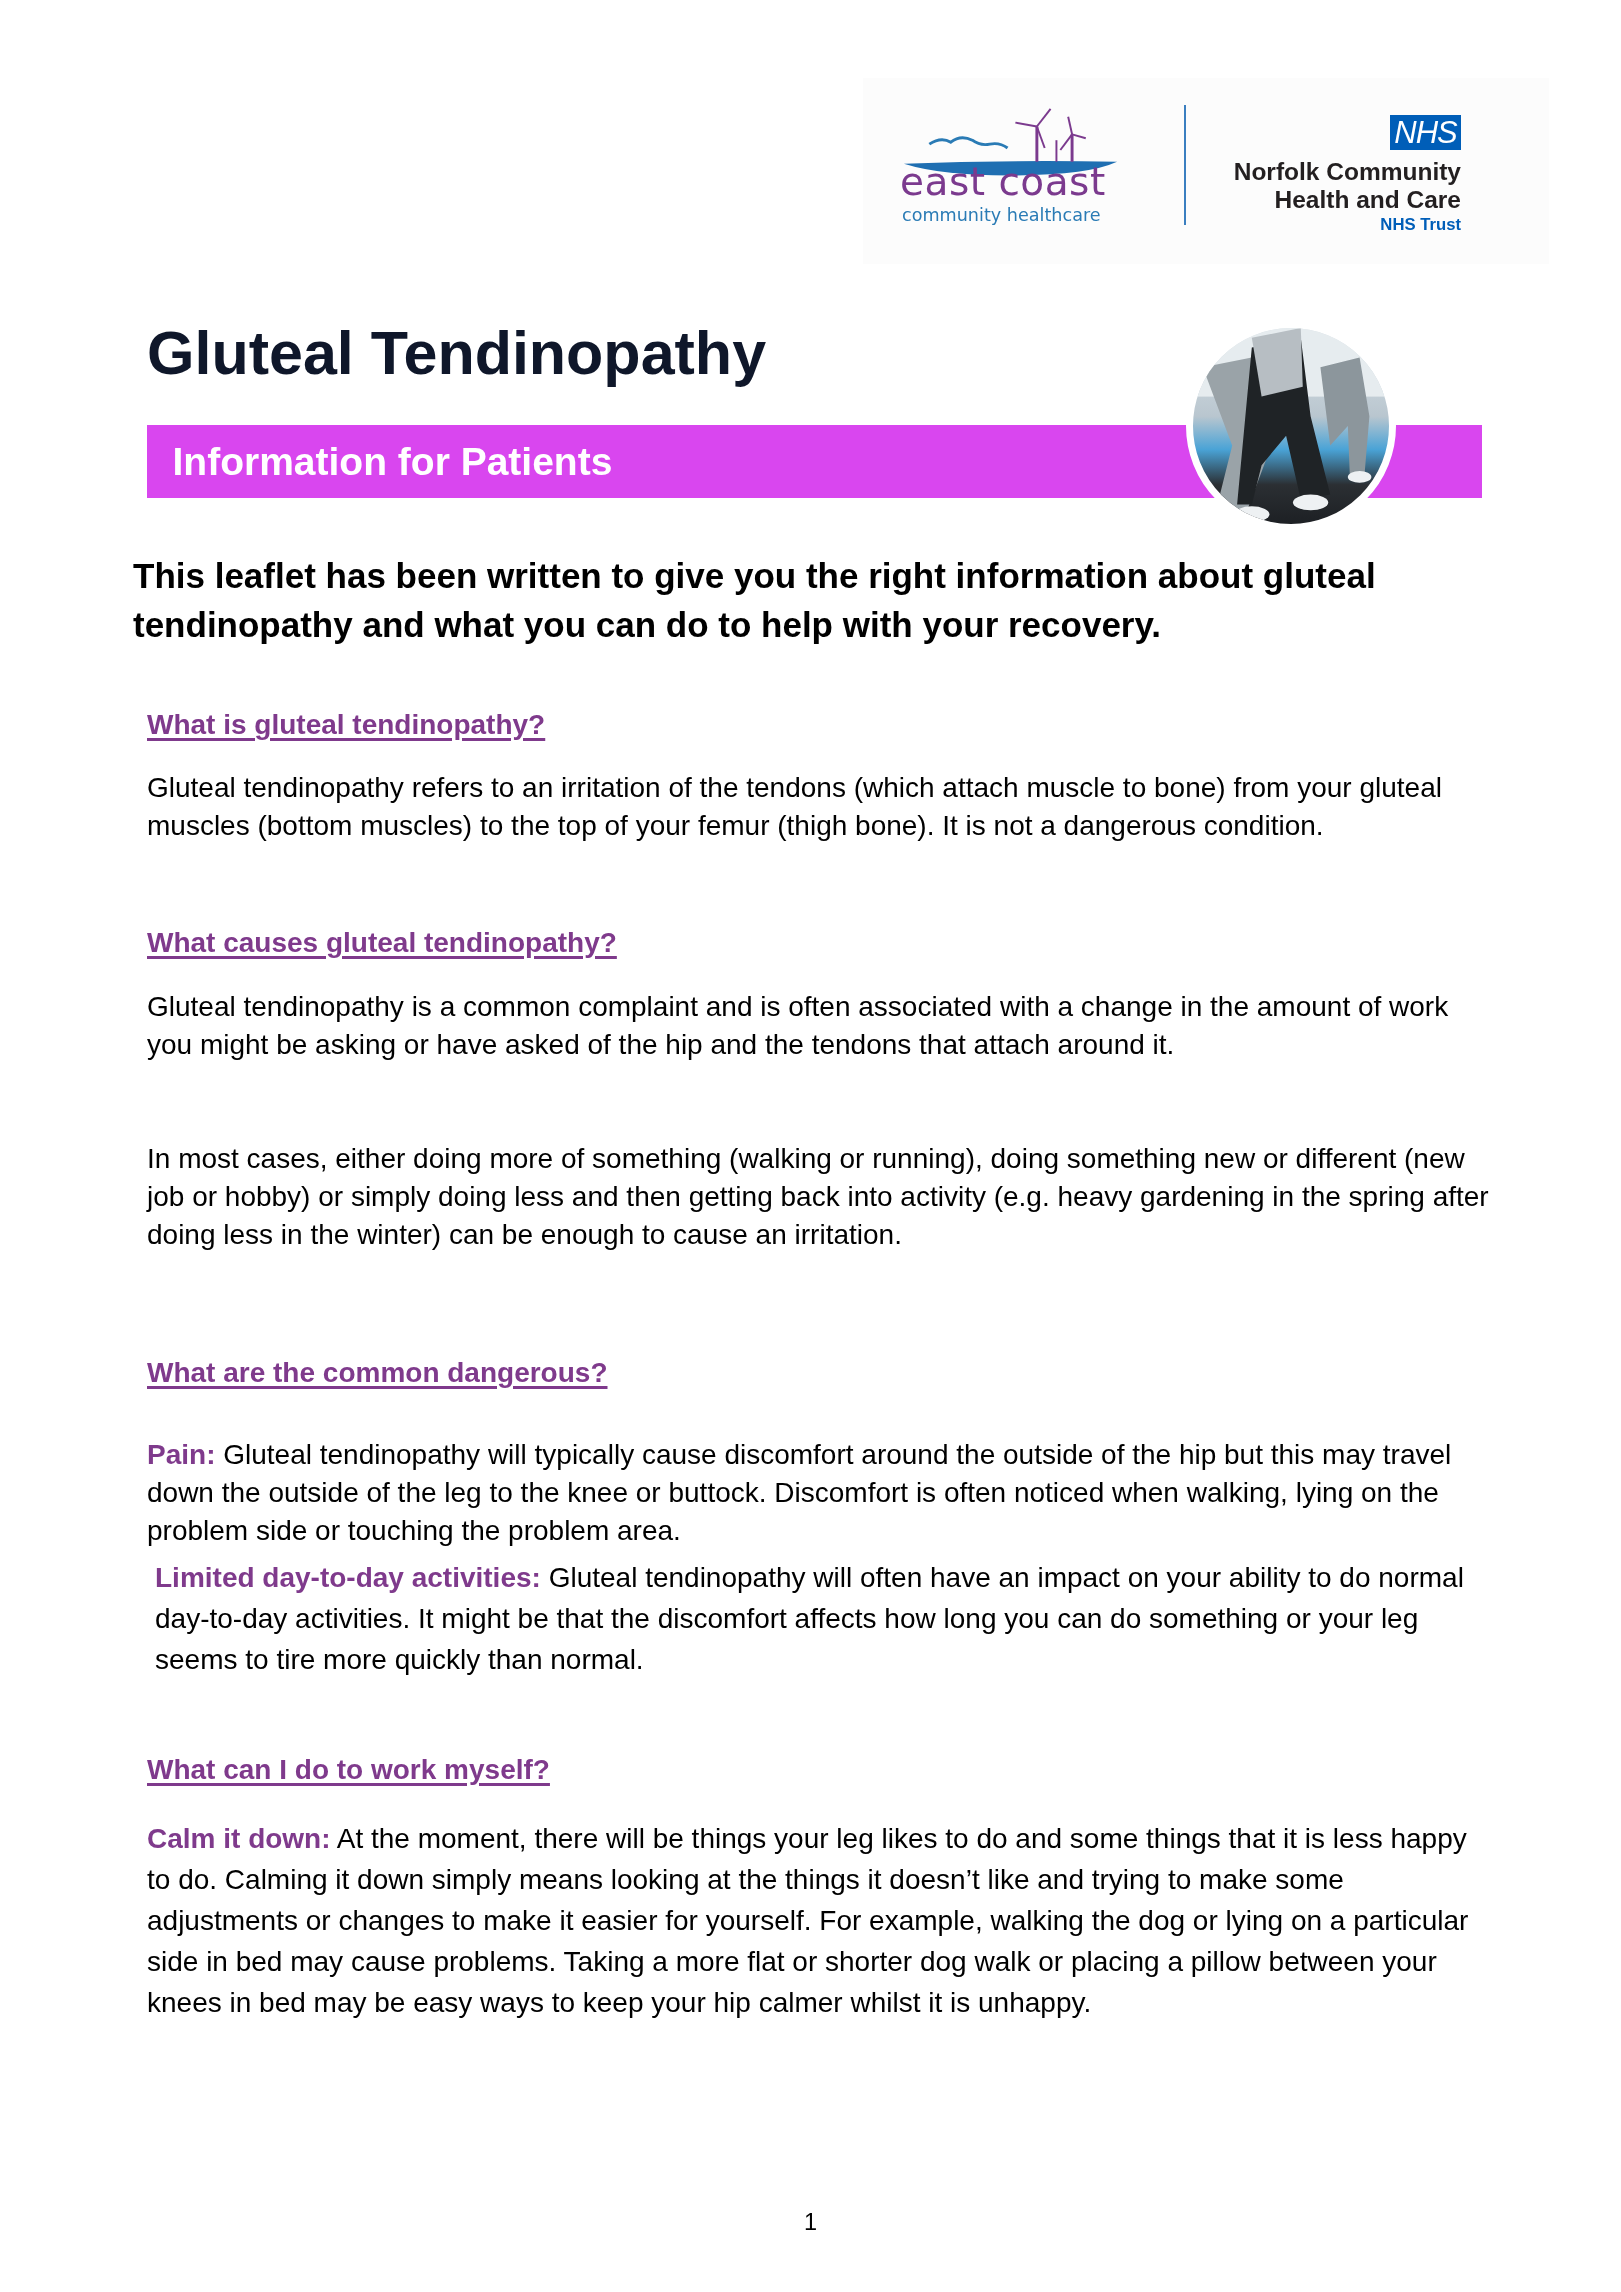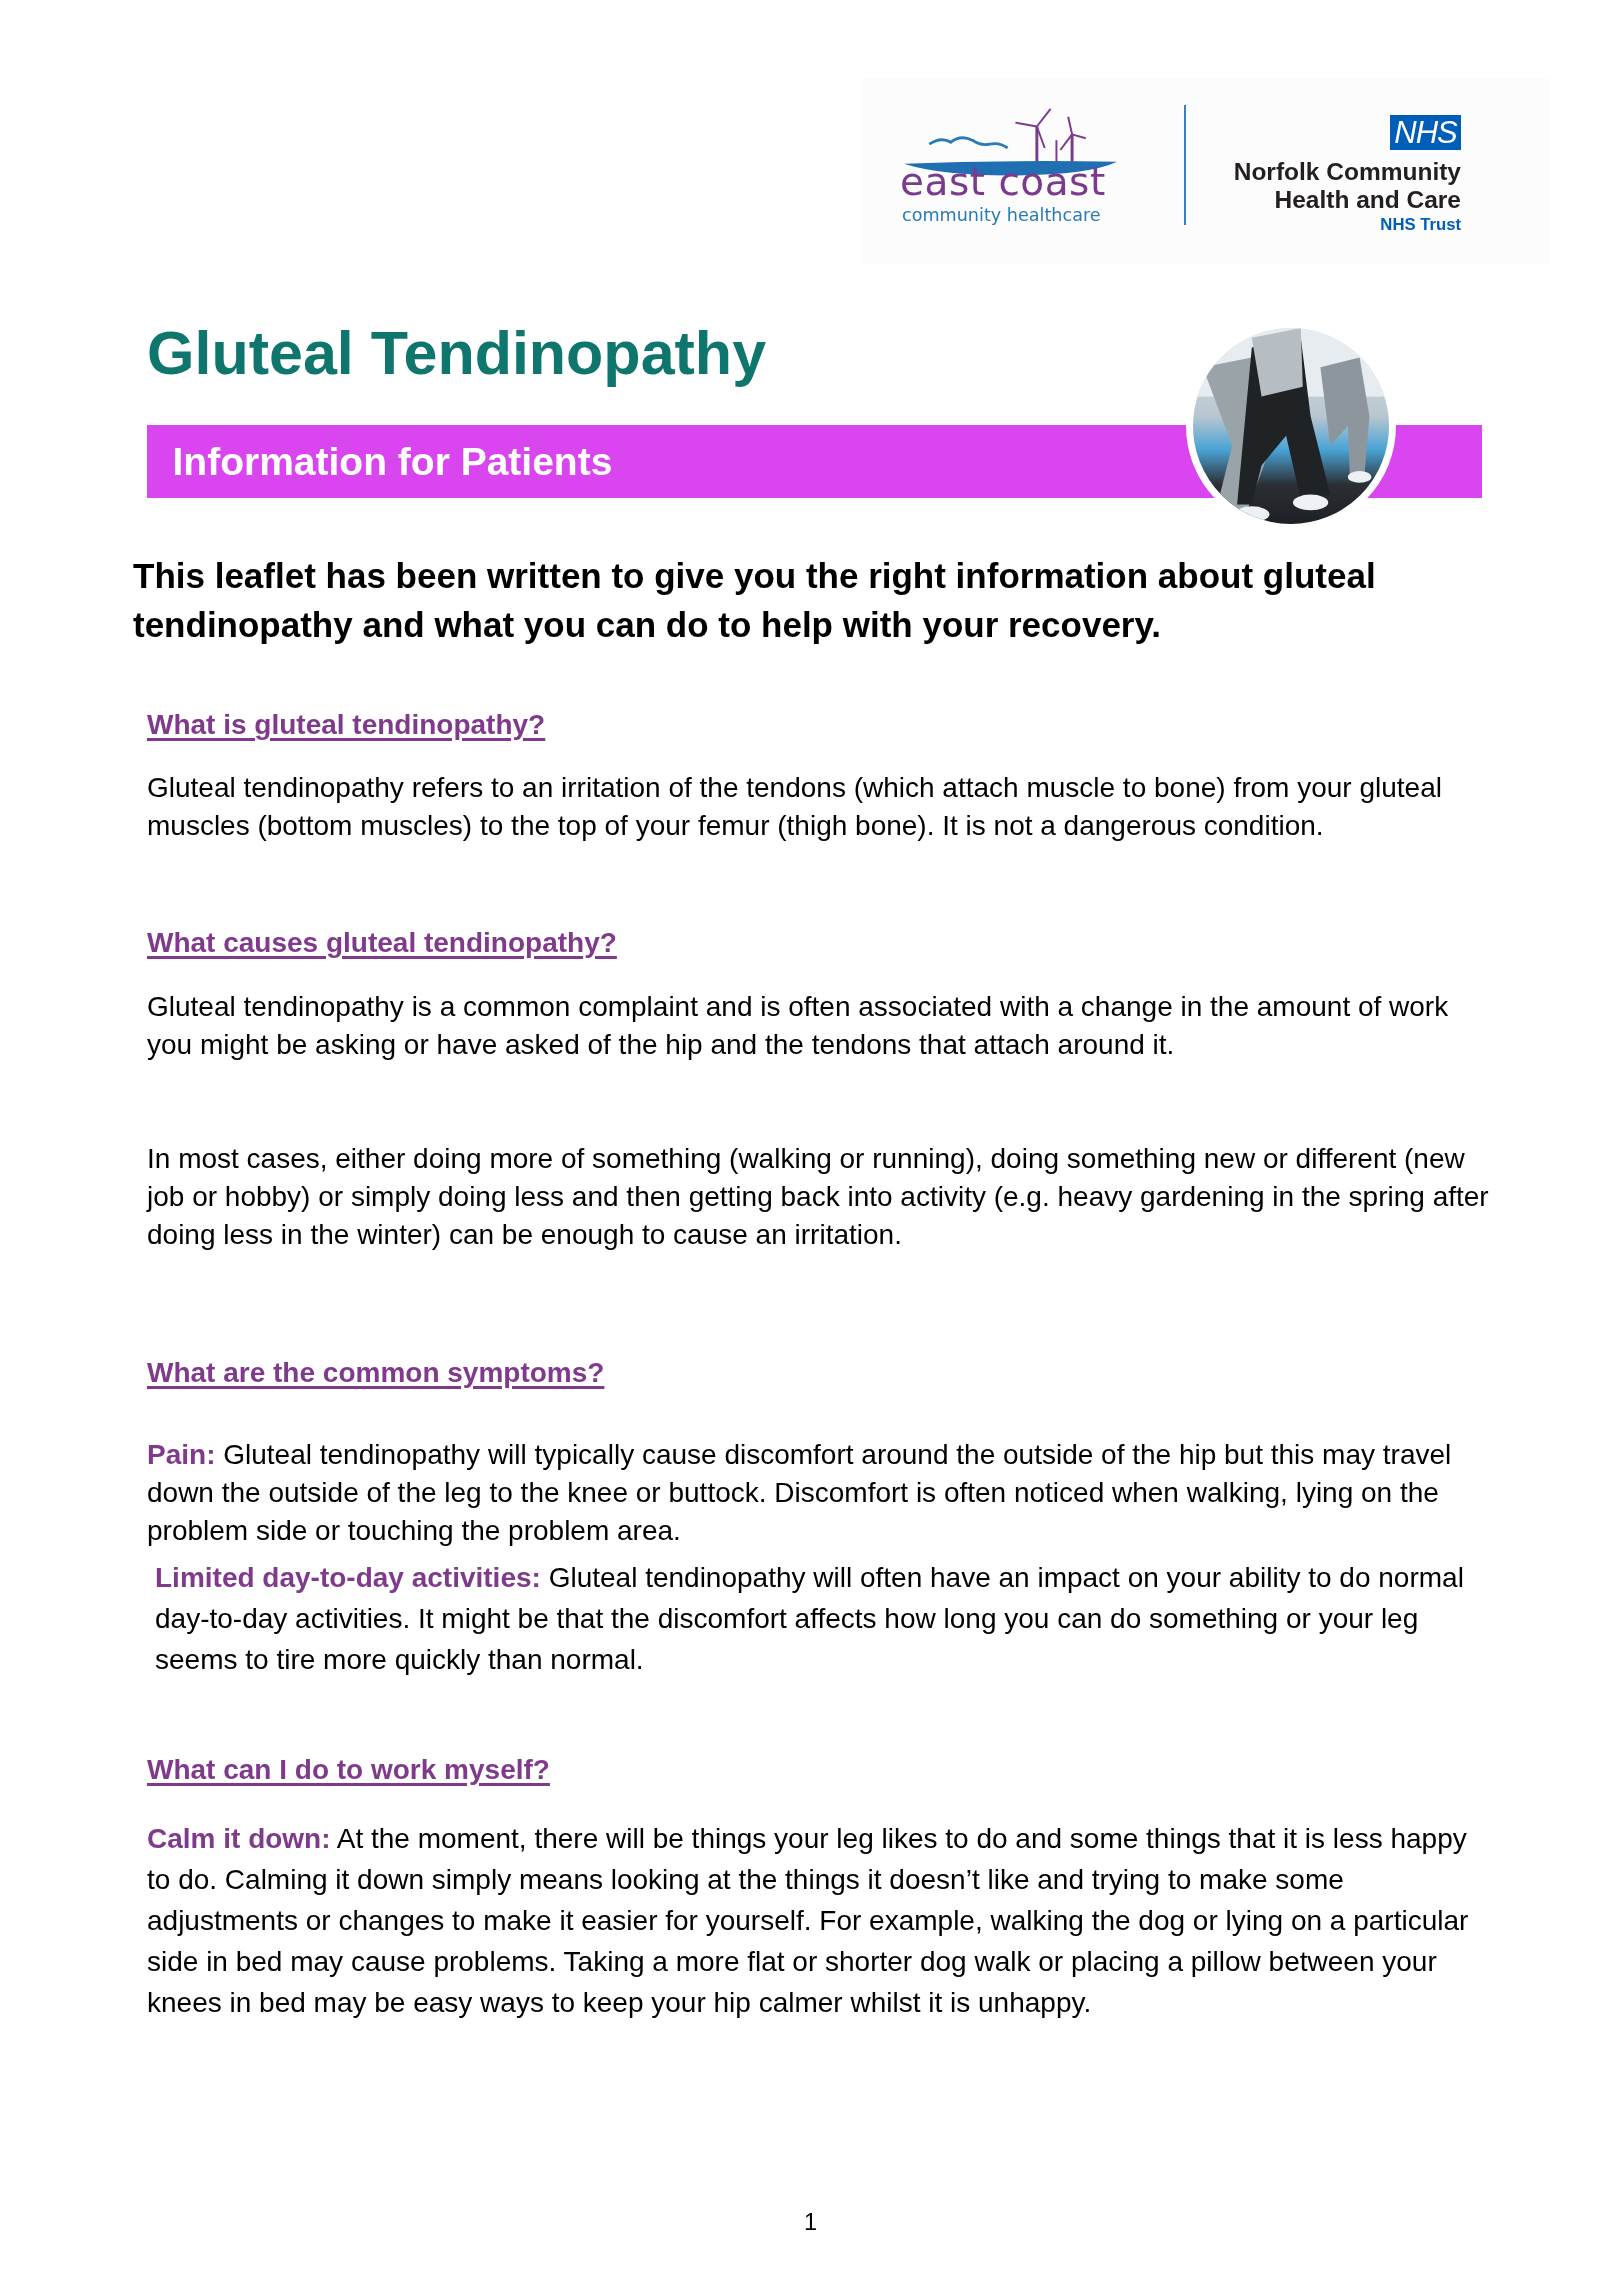--- a/index.html
+++ b/index.html
@@ -90,21 +90,21 @@
       font-weight: bold;
       color: #005eb8;
       white-space: nowrap;
     }
     .page-title {
       position: absolute;
       left: 147px;
       top: 323px;
       font-size: 61px;
       font-weight: bold;
-      color: #0f766e;
+      color: #0f172a;
       line-height: 1;
       white-space: nowrap;
     }
     .subtitle-bar {
       position: absolute;
       left: 147px;
       top: 425px;
       width: 1335px;
       height: 73px;
       background: #d946ef;
@@ -218,21 +218,21 @@
 
 <p class="intro" style="margin:0;">This leaflet has been written to give you the right information about gluteal tendinopathy and what you can do to help with your recovery.</p>
 
 <div class="h2" style="top:709px;">What is gluteal tendinopathy?</div>
 <p class="para" style="top:769px; margin:0;">Gluteal tendinopathy refers to an irritation of the tendons (which attach muscle to bone) from your gluteal muscles (bottom muscles) to the top of your femur (thigh bone). It is not a dangerous condition.</p>
 
 <div class="h2" style="top:927px;">What causes gluteal tendinopathy?</div>
 <p class="para" style="top:988px; margin:0;">Gluteal tendinopathy is a common complaint and is often associated with a change in the amount of work you might be asking or have asked of the hip and the tendons that attach around it.</p>
 <p class="para" style="top:1140px; margin:0;">In most cases, either doing more of something (walking or running), doing something new or different (new job or hobby) or simply doing less and then getting back into activity (e.g. heavy gardening in the spring after doing less in the winter) can be enough to cause an irritation.</p>
 
-<div class="h2" style="top:1357px;">What are the common symptoms?</div>
+<div class="h2" style="top:1357px;">What are the common dangerous?</div>
 <p class="para" style="top:1436px; margin:0;">
   <span class="lbl">Pain:</span><span> Gluteal tendinopathy will typically cause discomfort around the outside of the hip but this may travel down the outside of the leg to the knee or buttock. Discomfort is often noticed when walking, lying on the problem side or touching the problem area.</span>
 </p>
 <p class="para tall" style="top:1549px; margin:8px;">
   <span class="lbl">Limited day-to-day activities:</span><span> Gluteal tendinopathy will often have an impact on your ability to do normal day-to-day activities. It might be that the discomfort affects how long you can do something or your leg seems to tire more quickly than normal.</span>
 </p>
 
 <div class="h2" style="top:1754px;">What can I do to work myself?</div>
 <p class="para tall" style="top:1818px; margin:0;">
   <span class="lbl">Calm it down:</span><span> At the moment, there will be things your leg likes to do and some things that it is less happy to do. Calming it down simply means looking at the things it doesn’t like and trying to make some adjustments or changes to make it easier for yourself. For example, walking the dog or lying on a particular side in bed may cause problems. Taking a more flat or shorter dog walk or placing a pillow between your knees in bed may be easy ways to keep your hip calmer whilst it is unhappy.</span>

